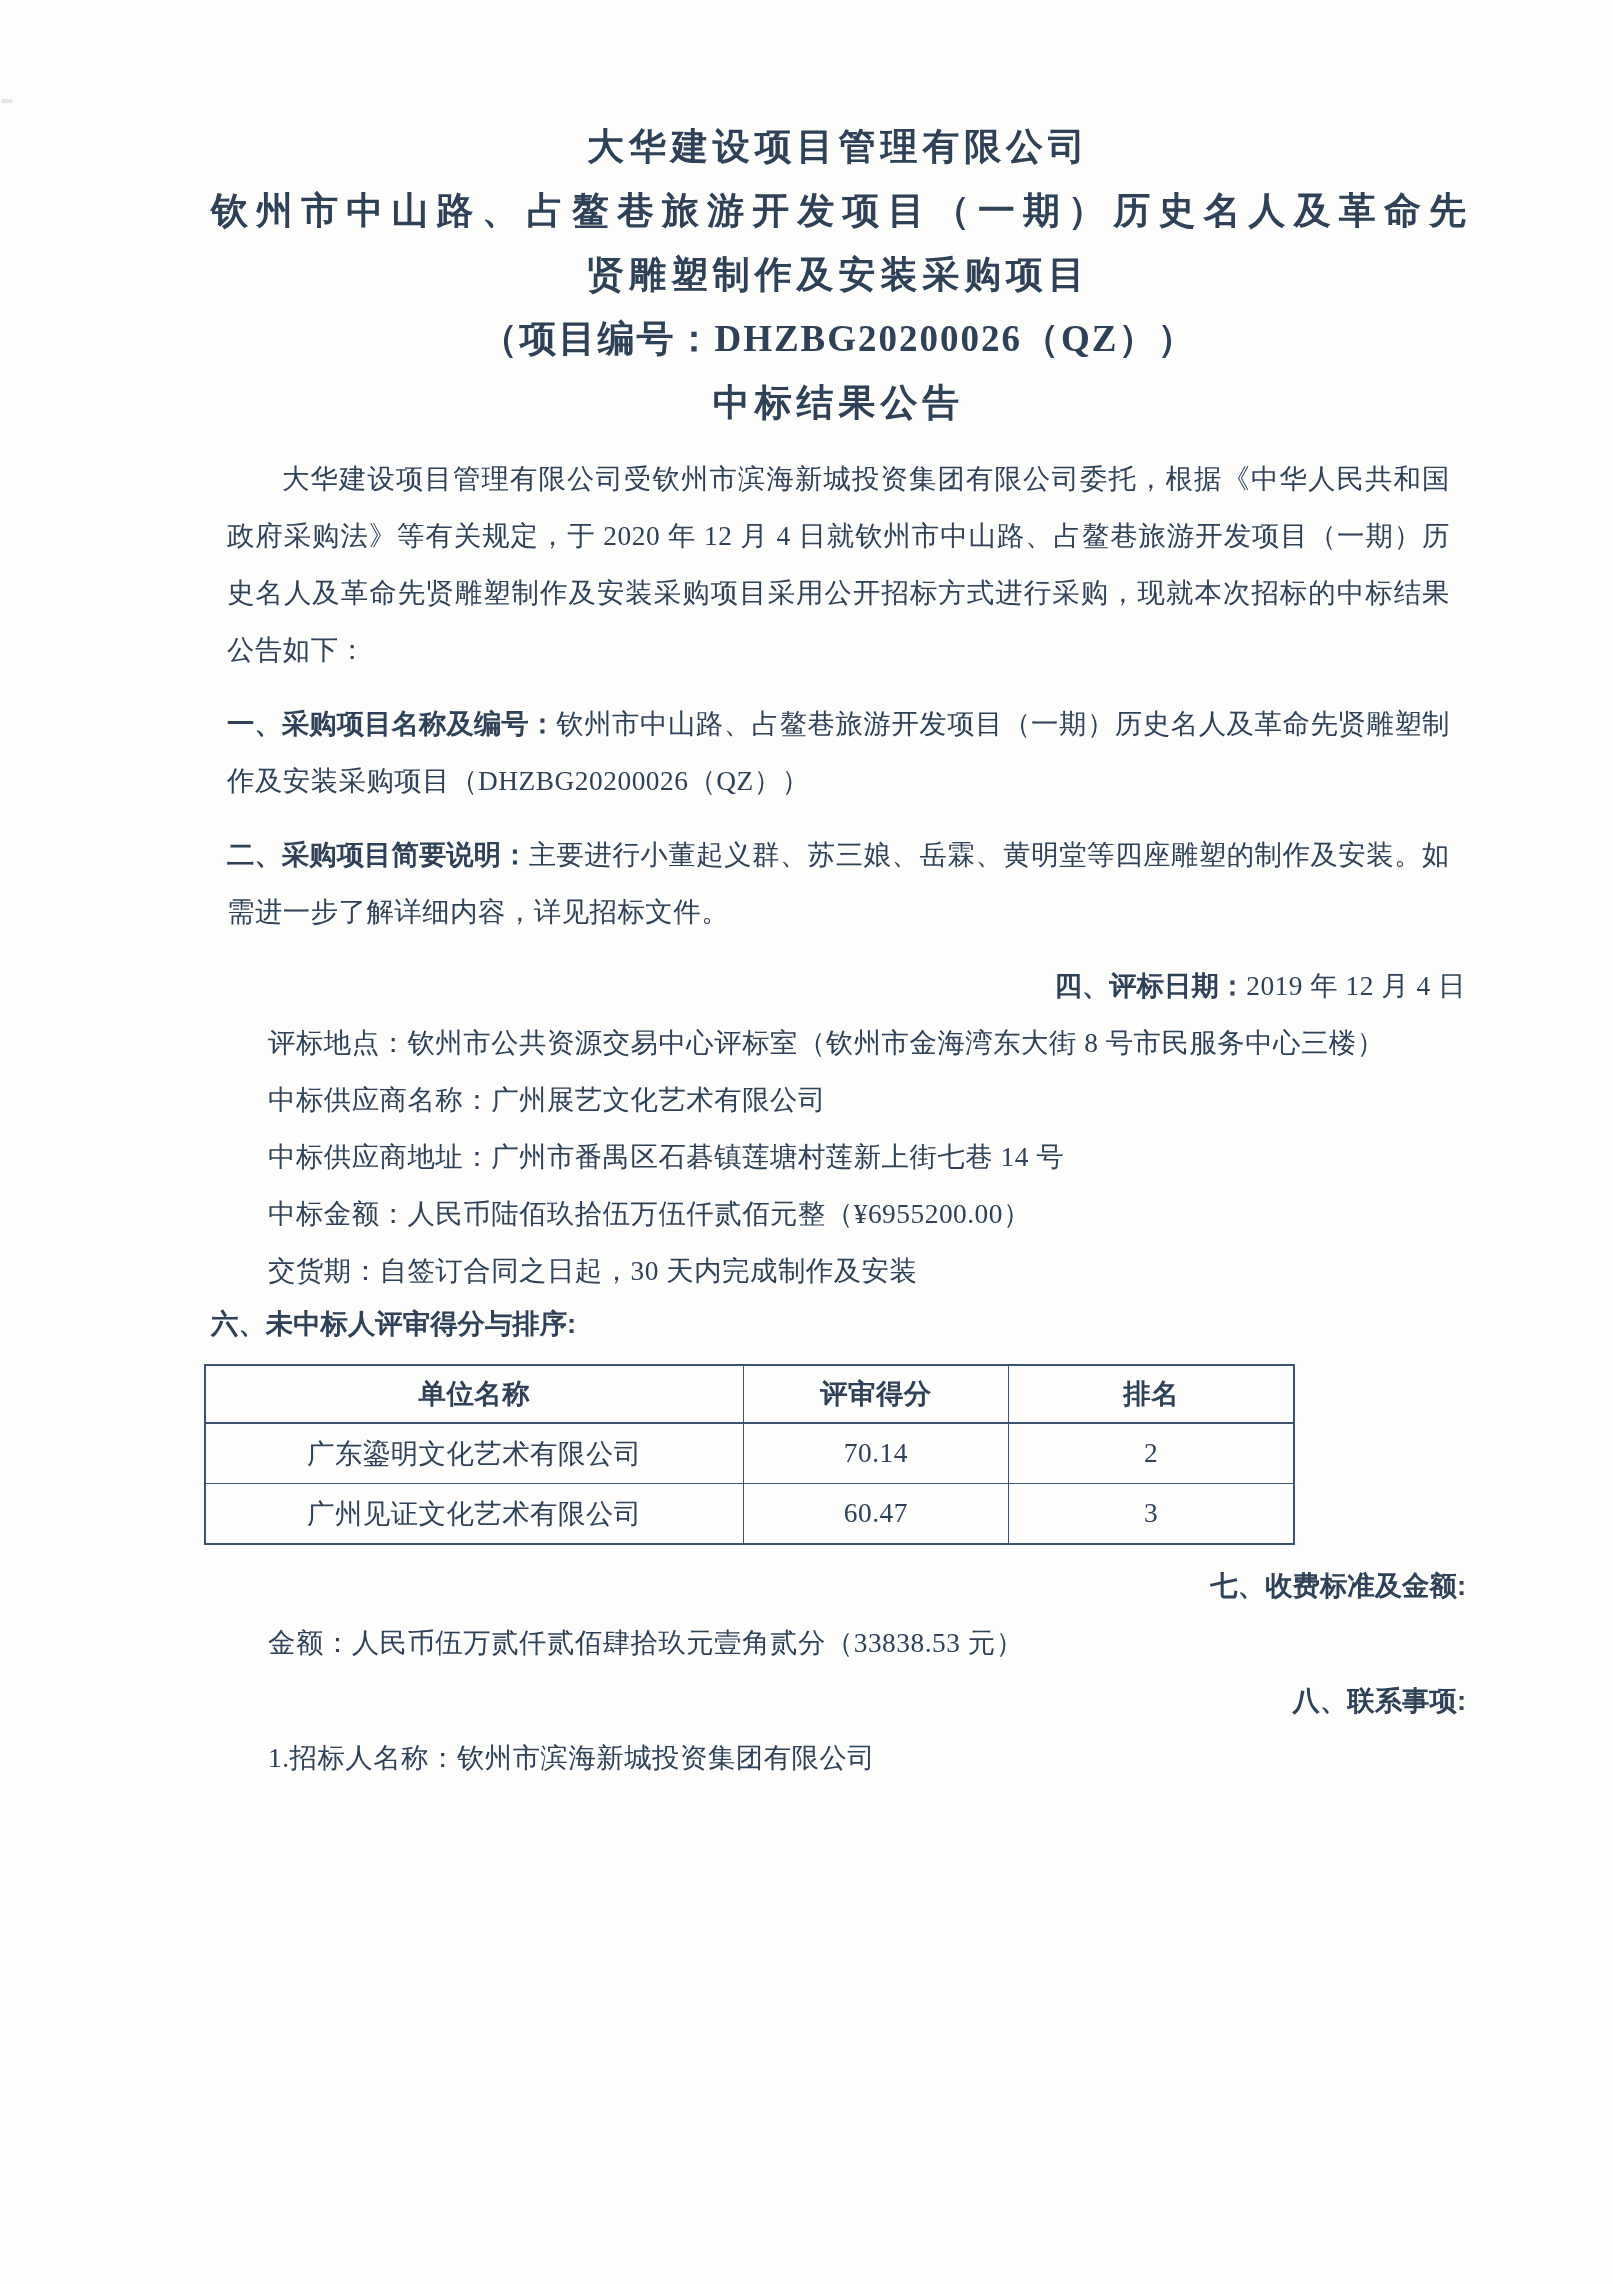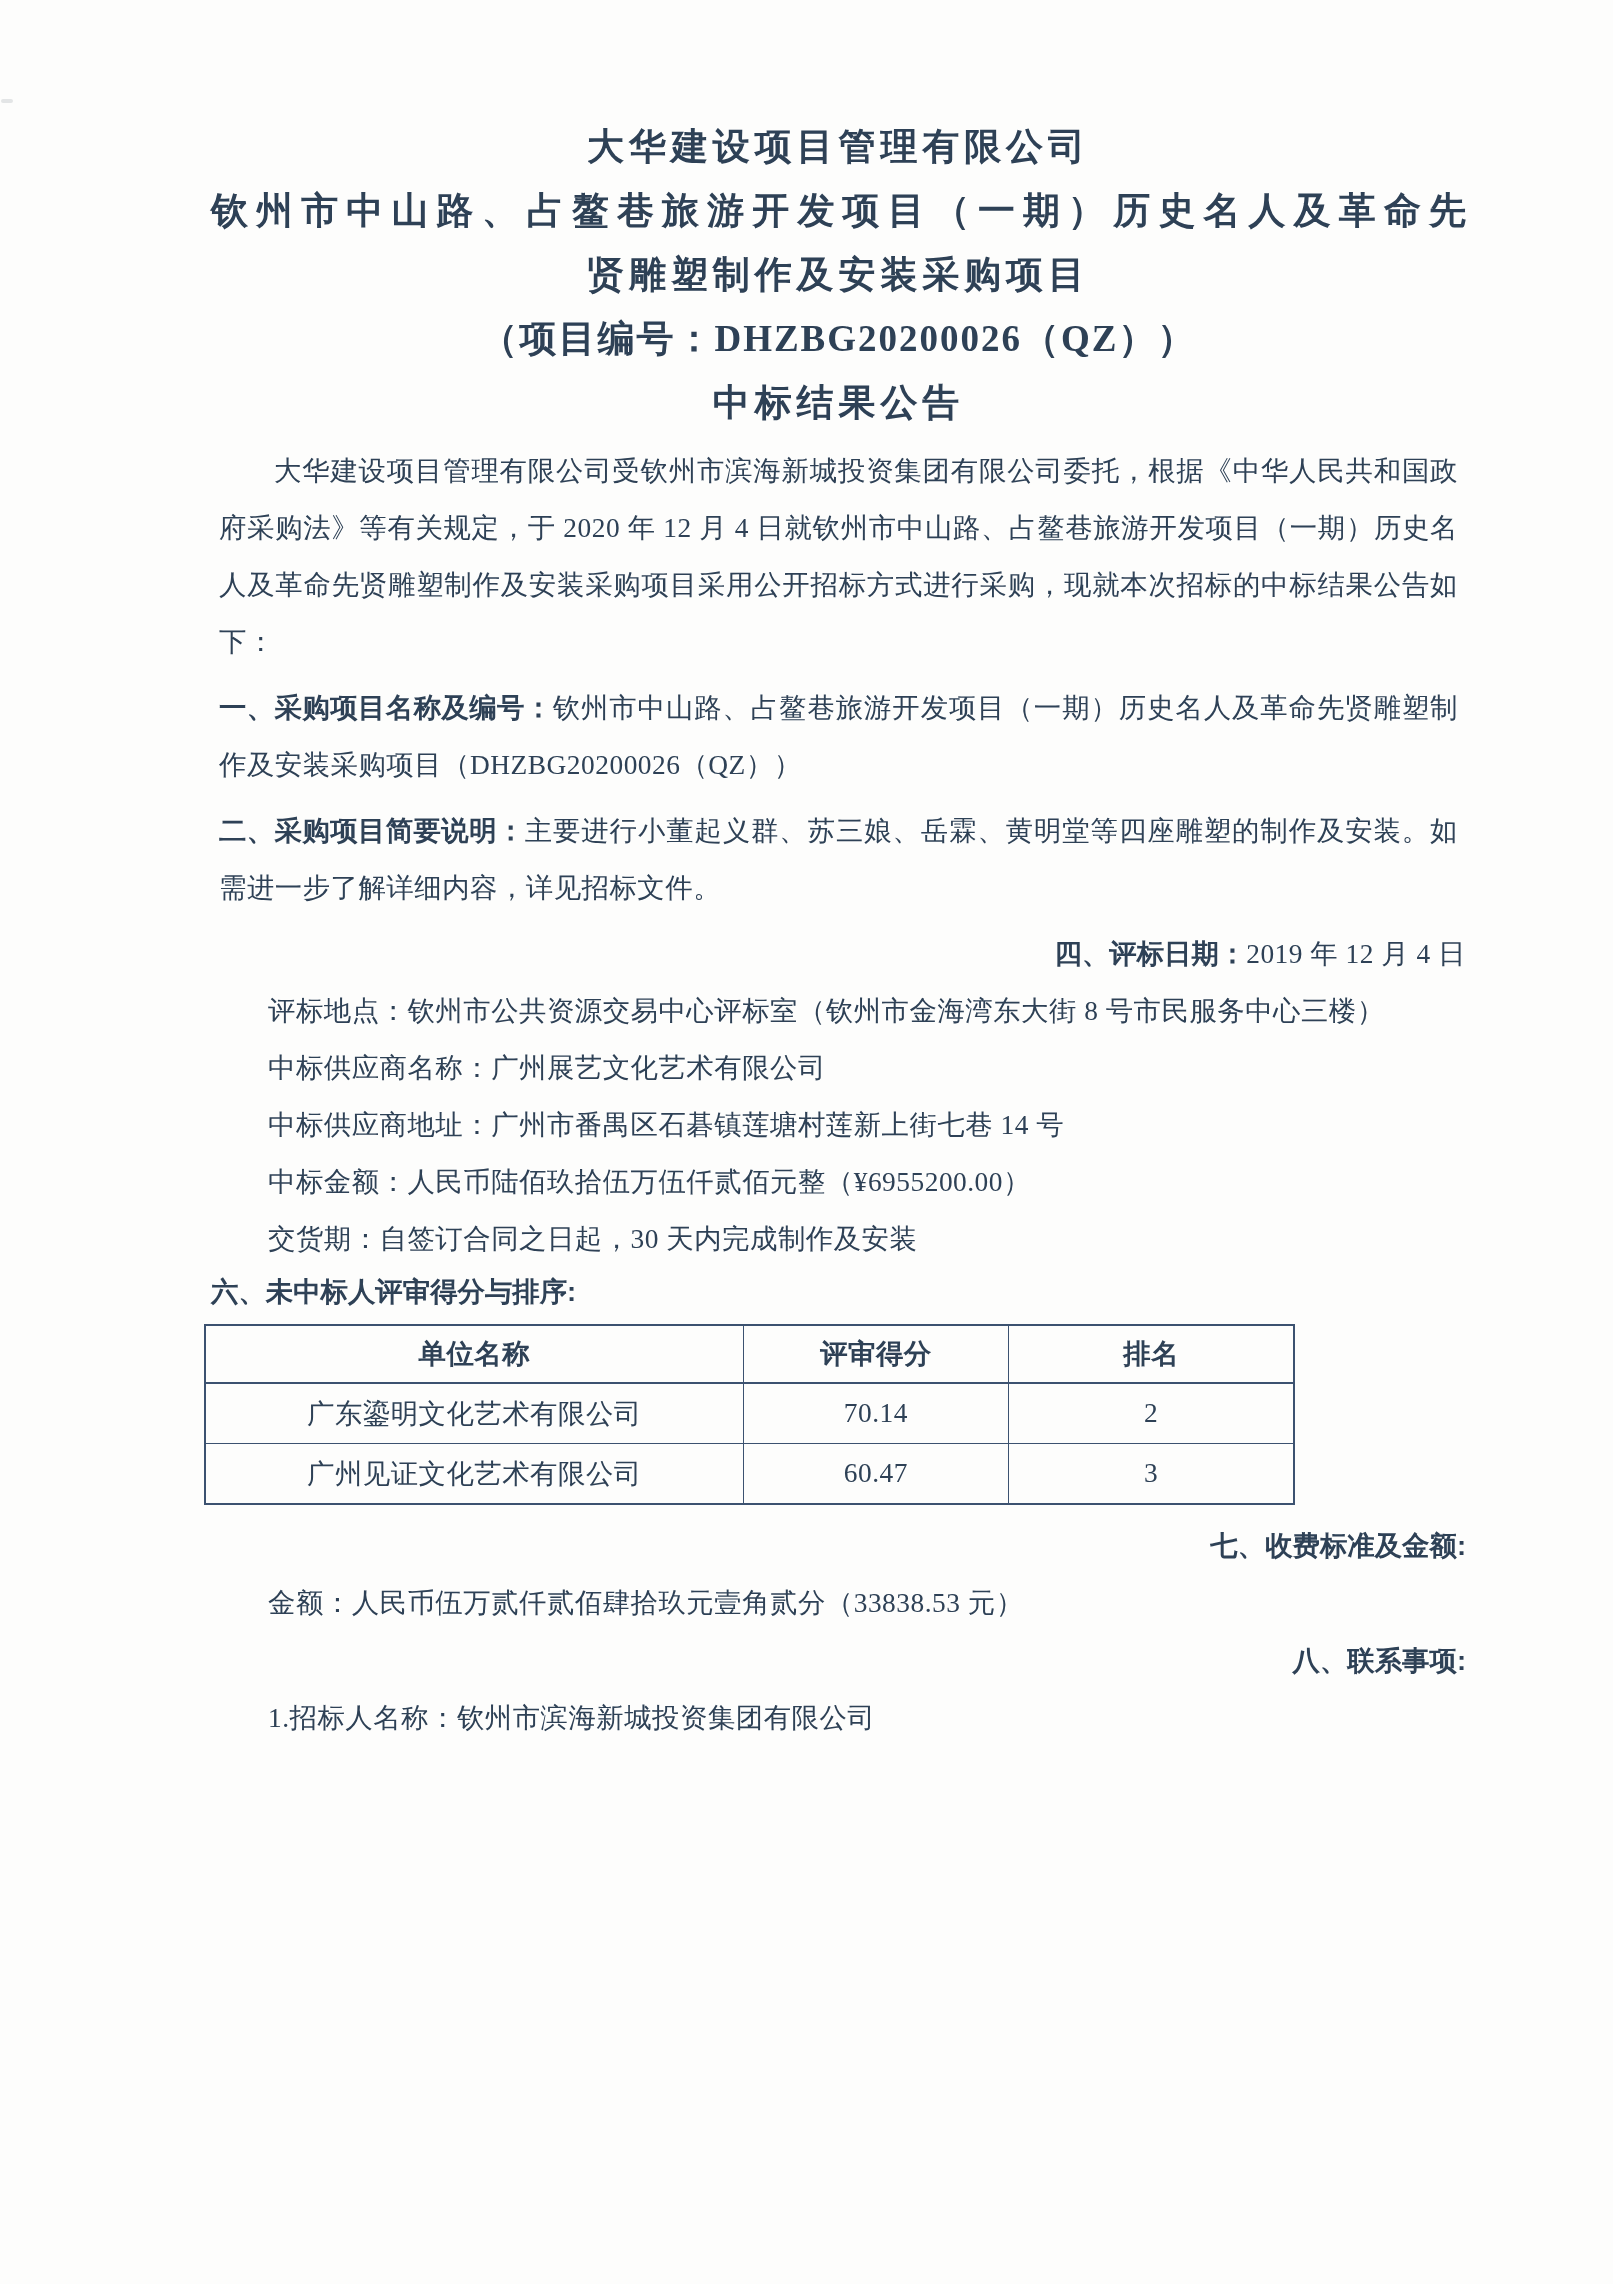--- a/index.html
+++ b/index.html
@@ -33,21 +33,21 @@
   }
   .t-line.fill {
     white-space: normal;
     text-align: justify;
     text-align-last: justify;
     letter-spacing: 0;
   }
   .t-line.code { letter-spacing: 2px; }
   
   .para {
-    margin: 8px;
+    margin: 16px;
     font-size: 27.4px;
     line-height: 57px;
     letter-spacing: 0.5px;
     text-align: justify;
   }
   .para.indent { text-indent: 55px; }
   .line {
     margin: 0;
     font-size: 27.4px;
     line-height: 57px;
@@ -60,21 +60,21 @@
     font-weight: 700;
     letter-spacing: 0;
   }
   .line.heading { line-height: 57px; text-align: right; }
   .line.heading-six { line-height: 43px; padding-top: 2px; }
   
   .score-table {
     border-collapse: collapse;
     width: 1091px;
     margin-left: -6.9px;
-    margin-top: 10px;
+    margin-top: 18px;
     margin-bottom: 11.8px;
     table-layout: fixed;
   }
   .score-table th, .score-table td {
     border: 1.5px solid var(--rule, #3c5270);
     text-align: center;
     vertical-align: middle;
     font-size: 27.4px;
     letter-spacing: 0.5px;
     padding: 0;

